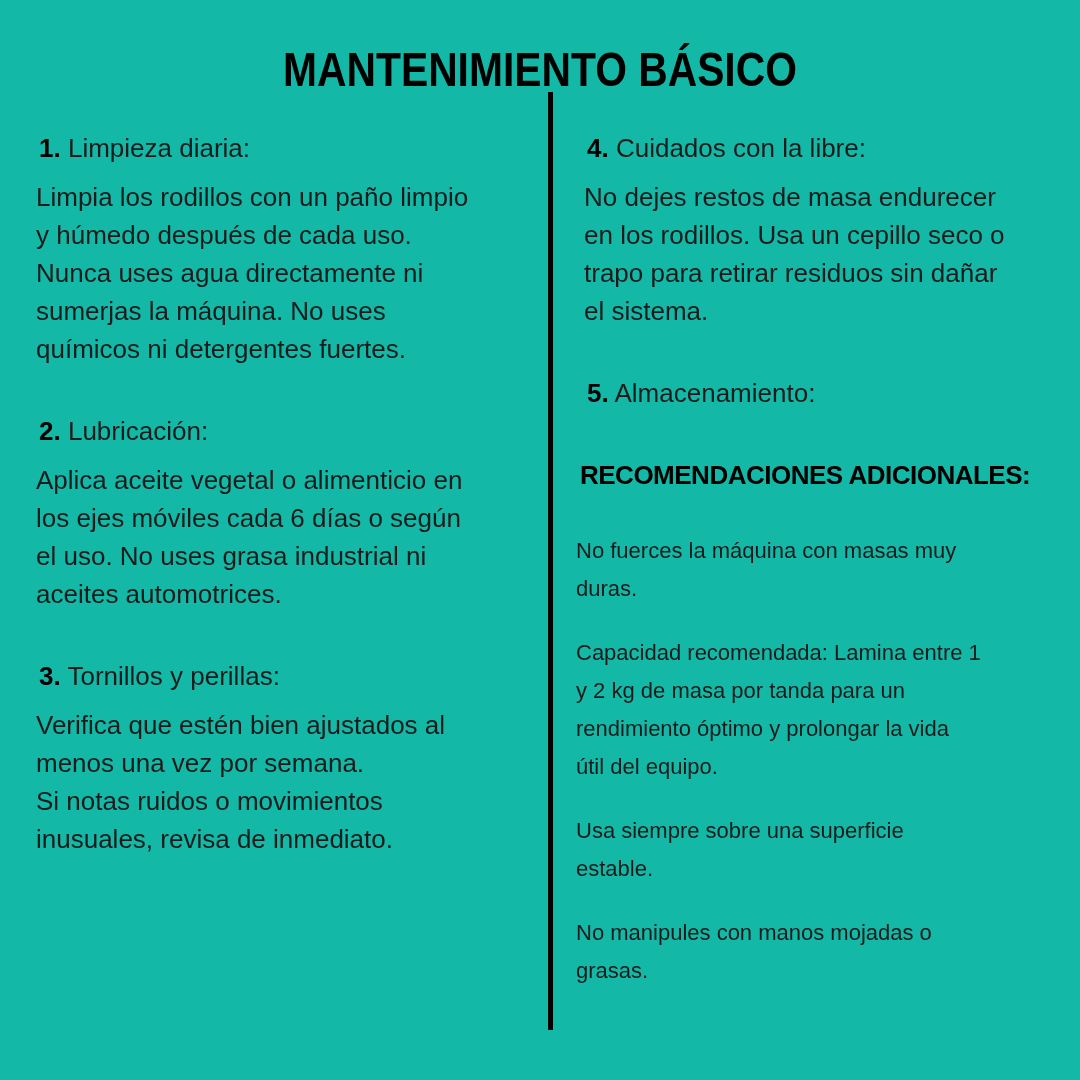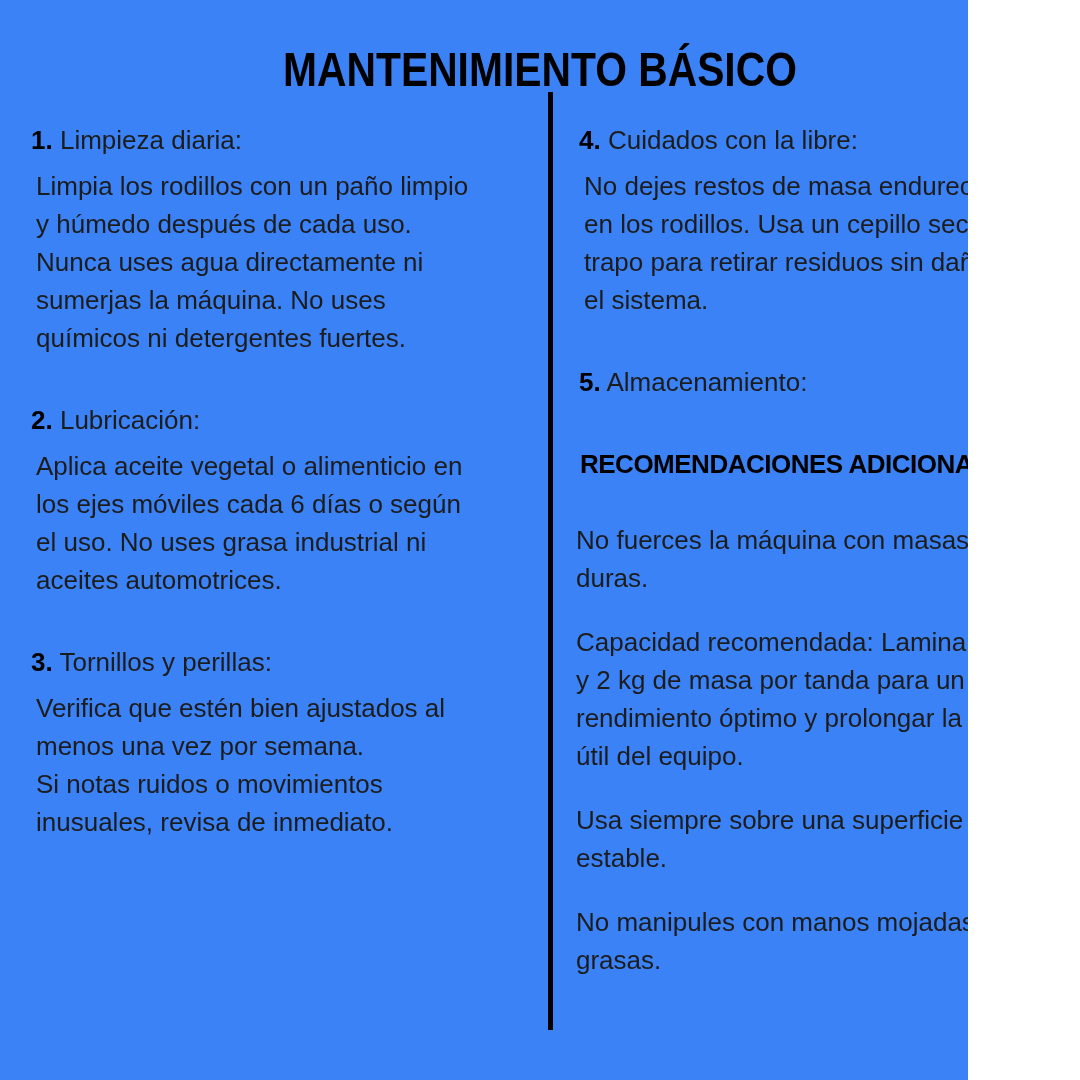--- a/index.html
+++ b/index.html
@@ -1,20 +1,20 @@
 <!DOCTYPE html>
 <html><head>
 <meta charset="utf-8">
 <style>
   html, body { margin: 0; padding: 0; background: #ffffff; }
   .page {
     position: relative;
-    width: 968px;
+    width: 1080px;
     height: 1080px;
-    background: #3b82f6;
+    background: #14b8a6;
     overflow: hidden;
     font-family: "Liberation Sans", sans-serif;
     color: #1c1c1c;
   }
   .title {
     position: absolute;
     top: 12px;
     left: 0;
     width: 1080px;
     text-align: center;
@@ -32,40 +32,40 @@
     left: 548px;
     top: 92px;
     width: 5px;
     height: 938px;
     background: #000000;
   }
   .col { position: absolute; top: 118px; }
   .col-left  { left: 28px;  width: 512px; }
   .col-right { left: 576px; width: 500px; }
   .section { margin: 0 0 44px 0; }
-  .sec-head { margin: 3px; font-size: 26px; line-height: 38px; }
+  .sec-head { margin: 11px; font-size: 26px; line-height: 38px; }
   .sec-head b { font-weight: 700; color: #000000; }
   .sec-body {
     margin: 8px;
     font-size: 26px;
     line-height: 38px;
     white-space: pre-line;
   }
   .rec-heading {
     margin: 36px 0 38px 4px;
     font-size: 26px;
     line-height: 38px;
     font-weight: 700;
     color: #000000;
     letter-spacing: -0.5px;
     white-space: nowrap;
   }
   .rec-para {
     margin: 0 0 26px 0;
-    font-size: 26px;
+    font-size: 22px;
     line-height: 38px;
     white-space: pre-line;
   }
 </style>
 </head>
 <body>
 
 <div class="page">
 
   <h1 class="title">MANTENIMIENTO BÁSICO</h1>

